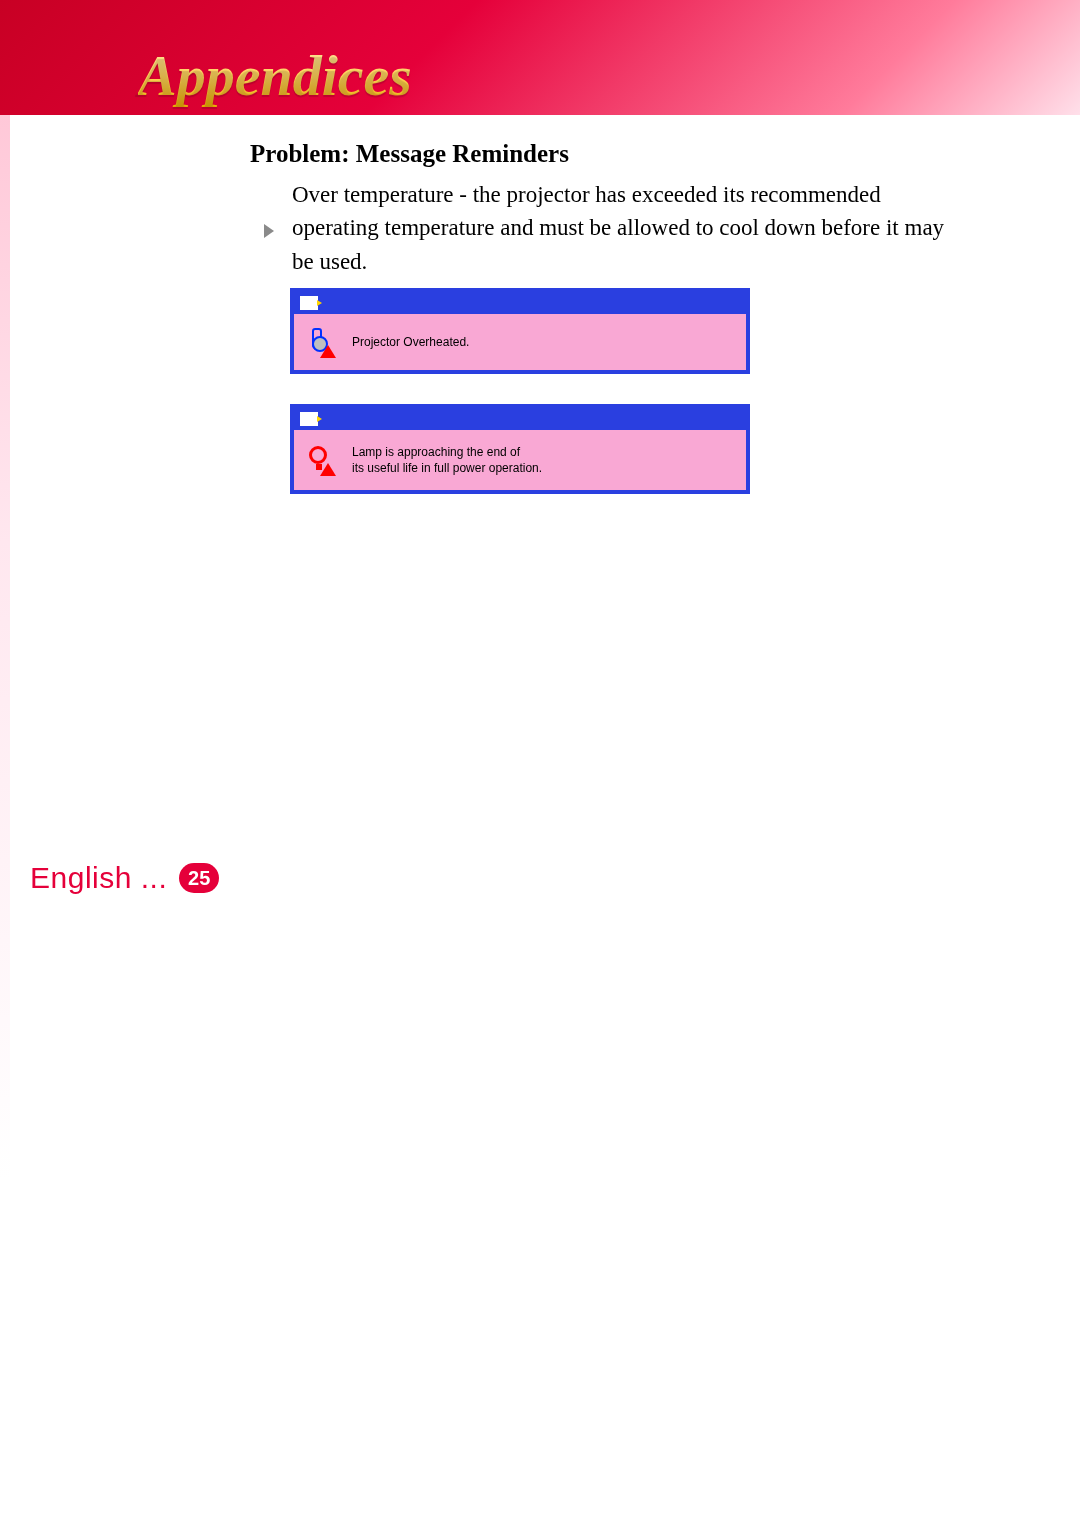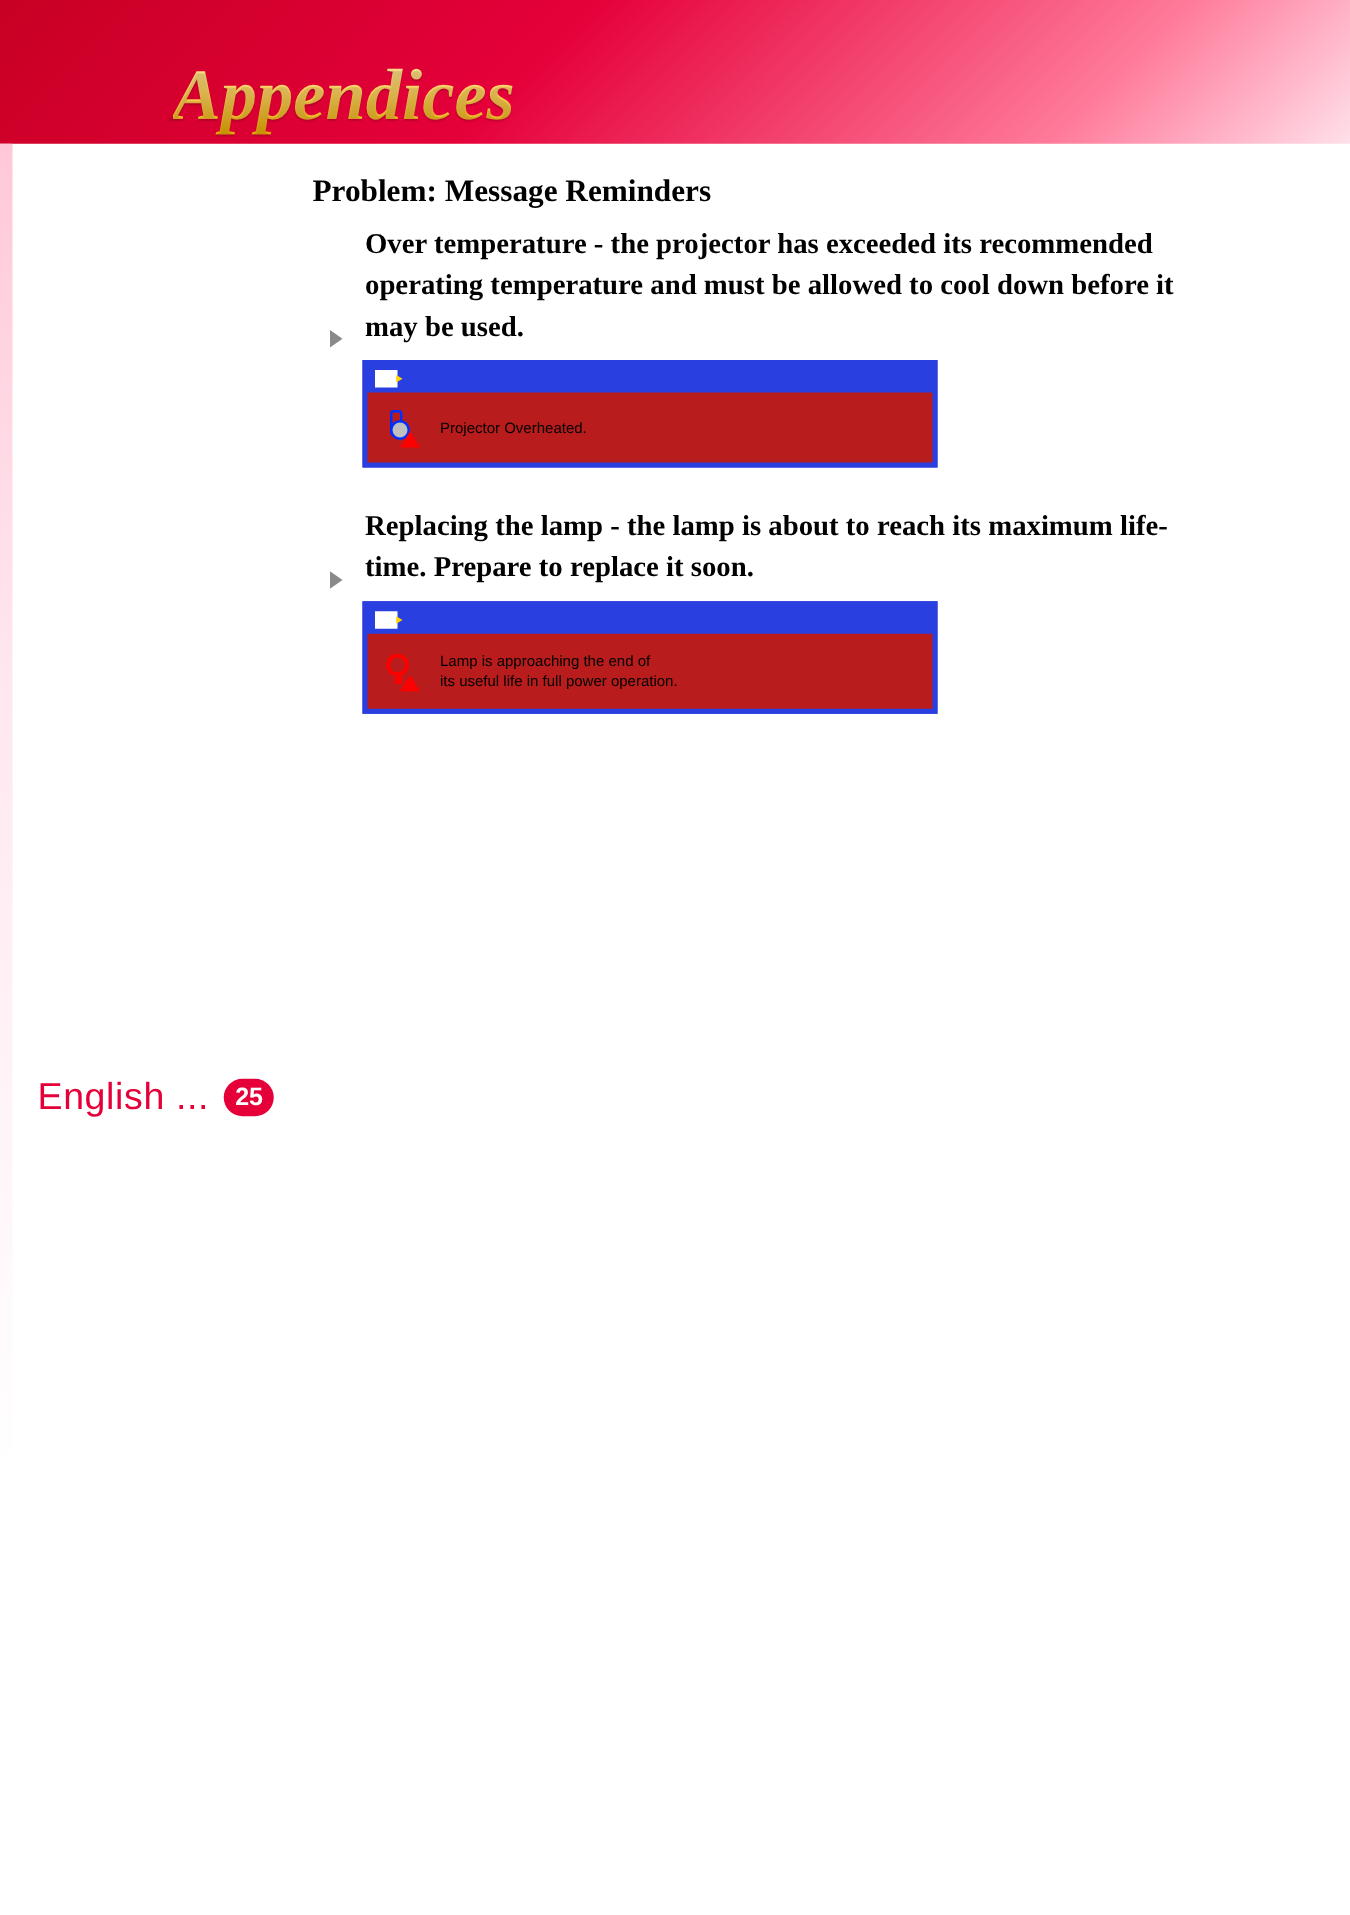--- a/index.html
+++ b/index.html
@@ -33,25 +33,24 @@
     font-family: 'Palatino Linotype', Palatino, Georgia, serif;
     color: #000;
   }
   .section-heading {
     font-size: 25px;
     font-weight: bold;
     margin-bottom: 0;
   }
   .bullet-item {
     display: flex;
-    align-items: flex-end;
+    align-items: center;
     margin: 10px 0 6px 14px;
     font-size: 23px;
     line-height: 1.45;
-    font-weight: bold;
   }
   .bullet-item .tri {
     flex: 0 0 18px;
     margin-top: 6px;
     margin-right: 10px;
     width: 0; height: 0;
     border-top: 7px solid transparent;
     border-bottom: 7px solid transparent;
     border-left: 10px solid #8a8a8a;
   }
@@ -76,21 +75,21 @@
   .proj-icon::after {
     content: "";
     position: absolute;
     right: -4px; top: 4px;
     width: 0; height: 0;
     border-top: 3px solid transparent;
     border-bottom: 3px solid transparent;
     border-left: 5px solid #ffd400;
   }
   .dialog-body {
-    background: #b91c1c;
+    background: #f9a8d4;
     padding: 14px 12px 14px 12px;
     display: flex;
     align-items: center;
     min-height: 50px;
   }
   .status-icon {
     width: 28px; height: 28px;
     position: relative;
     margin-right: 18px;
   }
@@ -206,24 +205,20 @@
       </div>
       <div class="dialog-body">
         <span class="status-icon">
           <span class="thermo"></span>
             <span class="warn"></span>
         </span>
         <span class="dialog-text">Projector Overheated.</span>
       </div>
     </div>
 
-    <div class="bullet-item">
-      <span class="tri"></span>
-      <span>Replacing the lamp - the lamp is about to reach its maximum life-time. Prepare to replace  it soon.</span>
-    </div>
     <div class="dialog">
       <div class="dialog-top">
         <span class="proj-icon"></span>
       </div>
       <div class="dialog-body">
         <span class="status-icon">
           <span class="lamp"></span>
             <span class="warn"></span>
         </span>
         <span class="dialog-text">Lamp is approaching the end of

